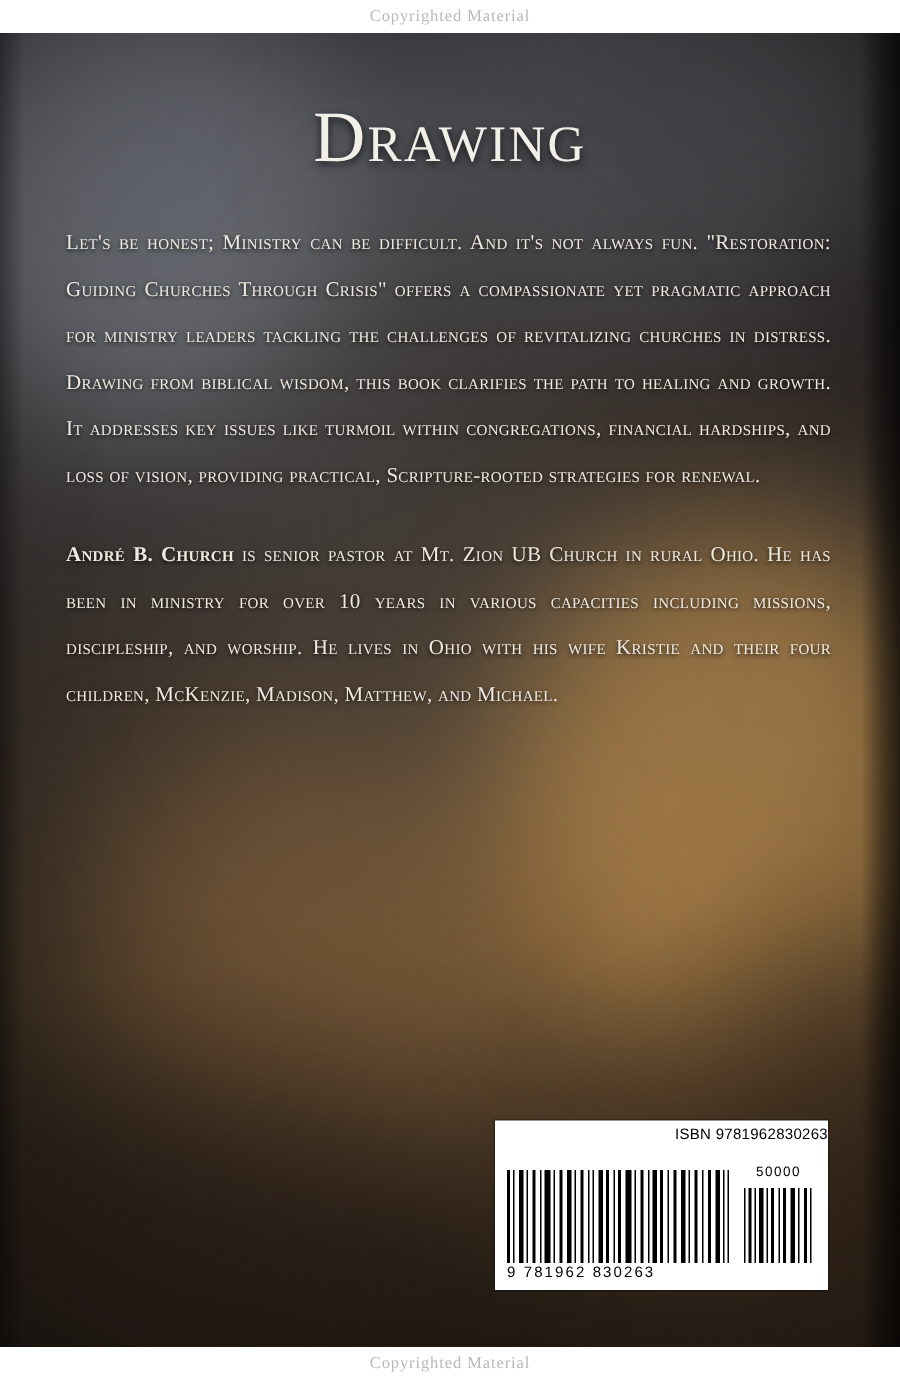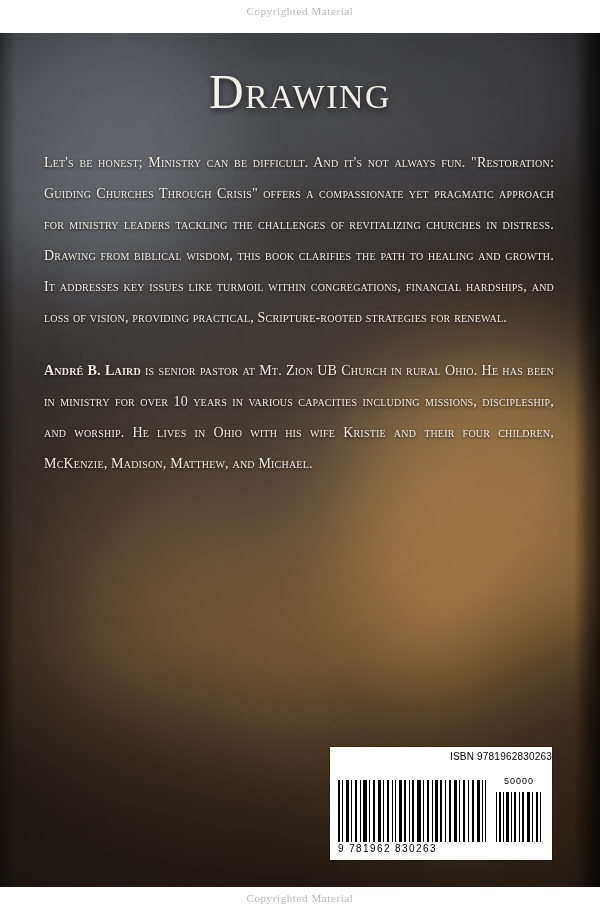--- a/index.html
+++ b/index.html
@@ -20,21 +20,21 @@
     height: 920px;
     background: #ffffff;
     overflow: hidden;
   }
 
   
   .watermark {
     position: absolute;
     left: 0;
     width: 600px;
-    height: 33px;
+    height: 22px;
     color: #b9b9b9;
     font-family: "Liberation Serif", serif;
     font-size: 11px;
     letter-spacing: 0.6px;
     text-align: center;
     line-height: 22px;
     background: #ffffff;
     z-index: 5;
   }
   .watermark.top { top: 0; }
@@ -209,21 +209,21 @@
     <div class="vignette"></div>
     <div class="left-edge"></div>
     <div class="spine-edge"></div>
 
     <div class="content">
 
       <div class="title">Drawing</div>
 
       <div class="body-text">
         <p>Let's be honest; Ministry can be difficult. And it's not always fun. "Restoration: Guiding Churches Through Crisis" offers a compassionate yet pragmatic approach for ministry leaders tackling the challenges of revitalizing churches in distress. Drawing from biblical wisdom, this book clarifies the path to healing and growth. It addresses key issues like turmoil within congregations, financial hardships, and loss of vision, providing practical, Scripture-rooted strategies for renewal.</p>
-        <p><span class="author-name">André B. Laird</span><span> is senior pastor at Mt. Zion UB Church in rural Ohio. He has been in ministry for over 10 years in various capacities including missions, discipleship, and worship. He lives in Ohio with his wife Kristie and their four children, McKenzie, Madison, Matthew, and Michael.</span></p>
+        <p><span class="author-name">André B. Church</span><span> is senior pastor at Mt. Zion UB Church in rural Ohio. He has been in ministry for over 10 years in various capacities including missions, discipleship, and worship. He lives in Ohio with his wife Kristie and their four children, McKenzie, Madison, Matthew, and Michael.</span></p>
       </div>
 
       <div class="barcode-block">
         <div class="isbn-line">ISBN 9781962830263</div>
         <div class="barcode-row">
           <div class="addon-digits">50000</div>
           <div class="bars-main">
             <div class="bar" style="left:0px;width:2px;"></div>
             <div class="bar" style="left:4px;width:1px;"></div>
             <div class="bar" style="left:8px;width:3px;"></div>

